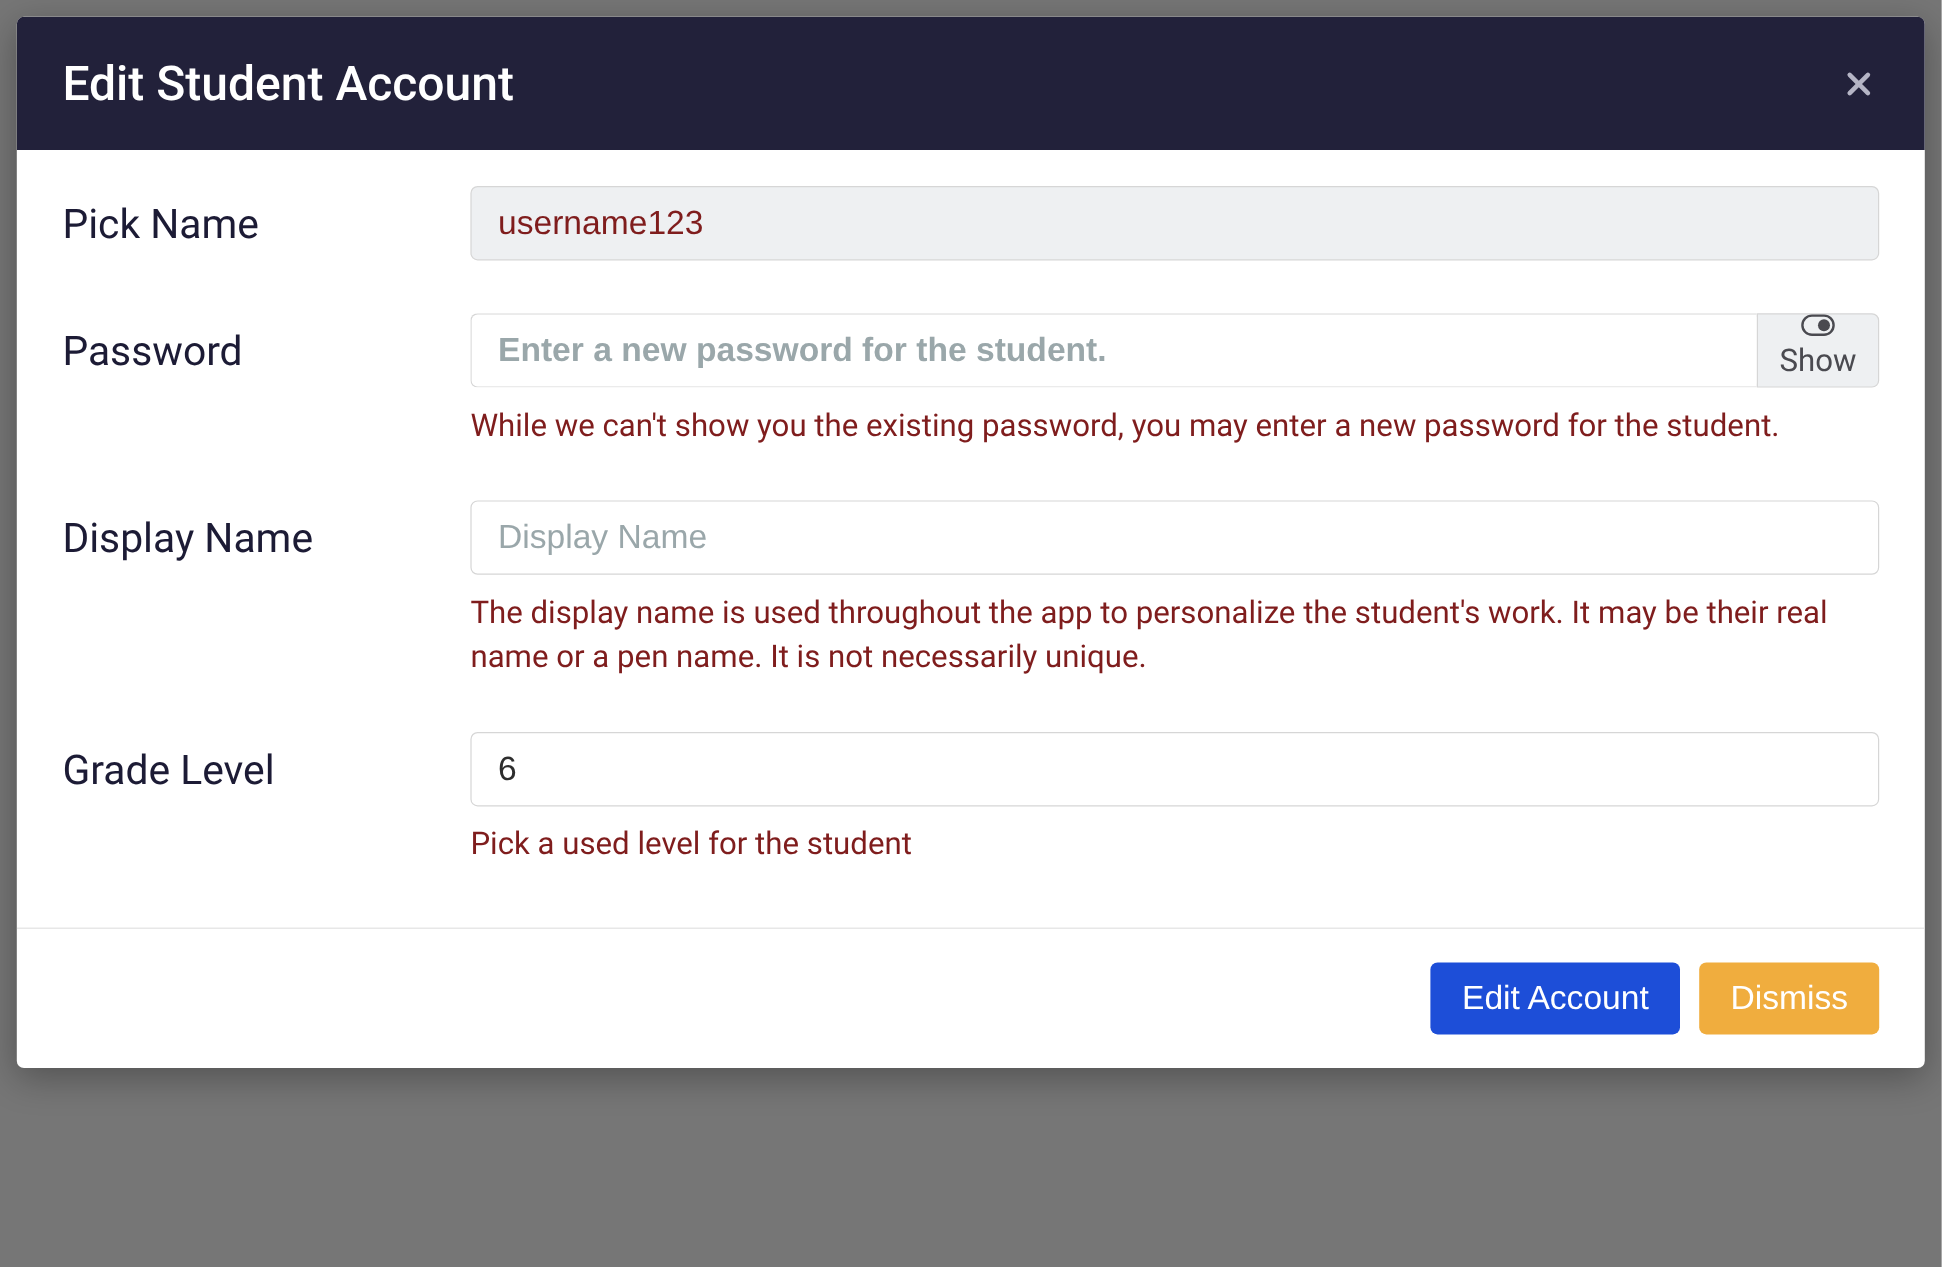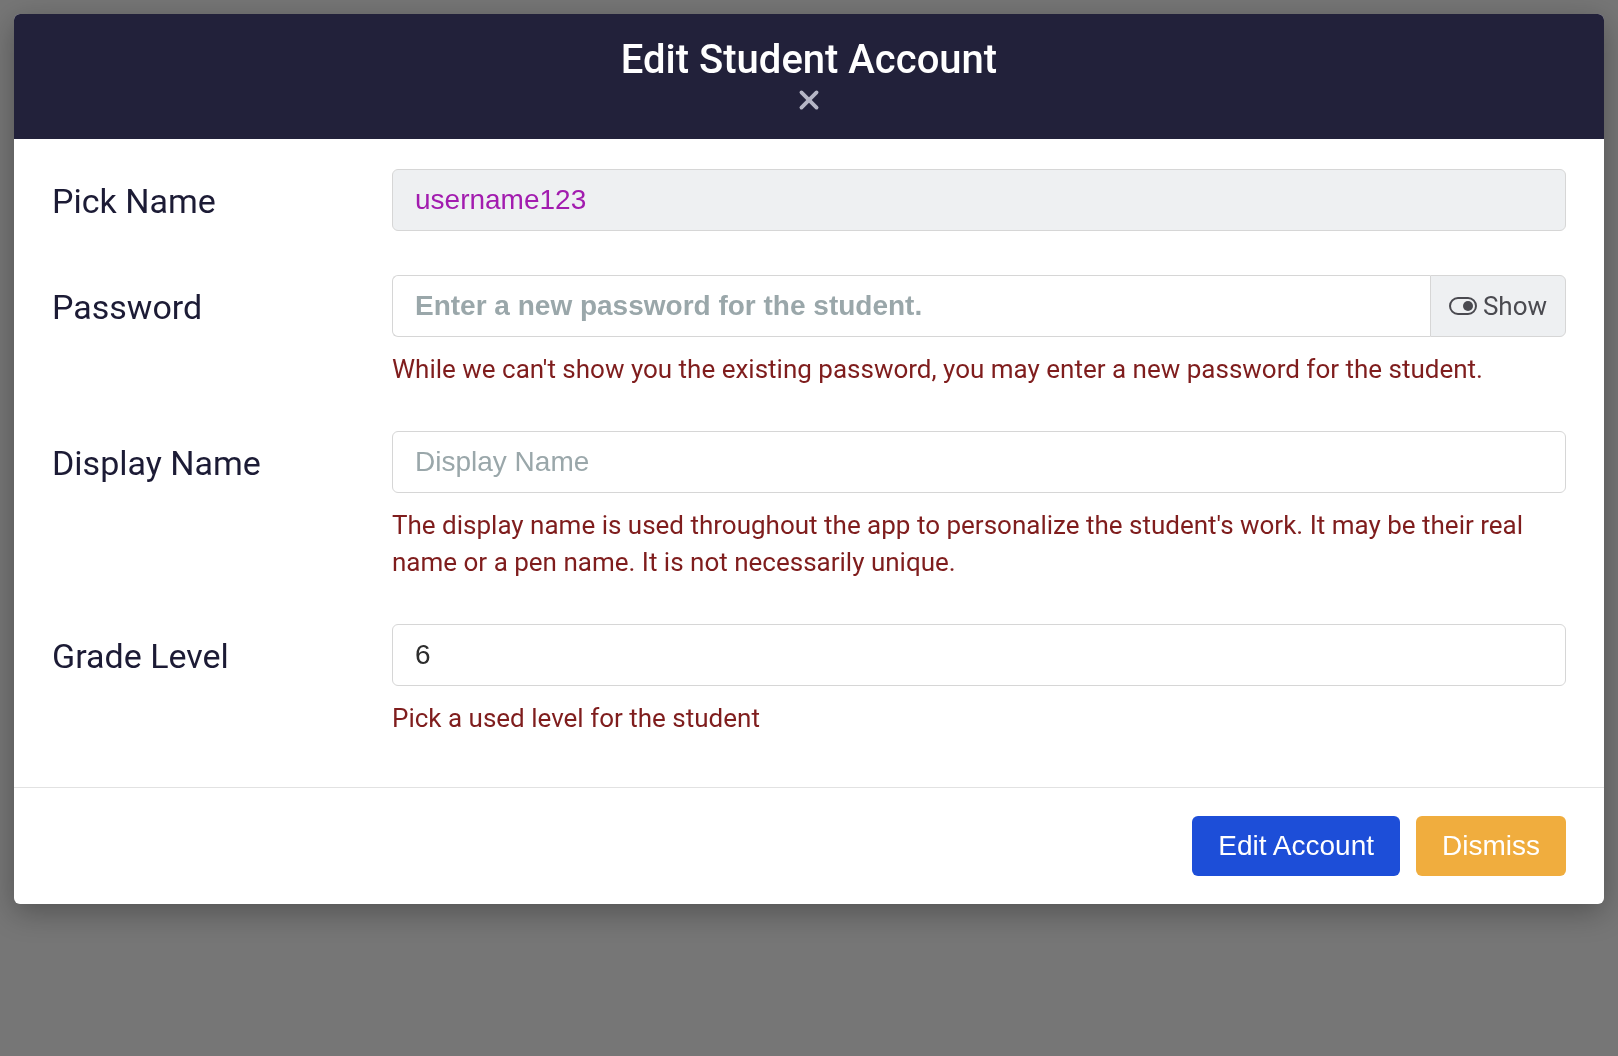--- a/index.html
+++ b/index.html
@@ -26,25 +26,24 @@
       left: 14px;
       right: 14px;
       background: #fff;
       border-radius: 6px;
       box-shadow: 0 8px 30px rgba(0,0,0,0.3);
       overflow: hidden;
     }
     .modal-header {
       background: #22213a;
       color: #fff;
-      padding: 22px 38px;
+      padding: 32px 38px;
       display: flex;
       justify-content: space-between;
       align-items: center;
-      flex-direction: column;
     }
     .modal-title {
       font-size: 40px;
       font-weight: 500;
       color: #ffffff;
     }
     .close-btn {
       color: #b5b5c5;
       cursor: pointer;
       padding: 4px;
@@ -84,21 +83,21 @@
       border: 1px solid #d6d6d6;
       border-radius: 6px;
       color: #2d2d2d;
       background: #fff;
     }
     .input-text::placeholder {
       color: #9aa7aa;
     }
     .input-text.readonly {
       background: #eef0f2;
-      color: #a21caf;
+      color: #7f1d1d;
     }
     .input-group {
       display: flex;
       width: 100%;
     }
     .input-group .input-text {
       border-top-right-radius: 0;
       border-bottom-right-radius: 0;
       border-right: none;
       flex: 1;
@@ -109,20 +108,21 @@
       align-items: center;
       gap: 6px;
       background: #eef0f2;
       border: 1px solid #d6d6d6;
       border-top-right-radius: 6px;
       border-bottom-right-radius: 6px;
       padding: 0 18px;
       font-size: 26px;
       color: #4a4a50;
       cursor: pointer;
+      flex-direction: column;
     }
     .help-text {
       font-size: 26px;
       color: #7f1d1d;
       margin-top: 14px;
       line-height: 1.4;
     }
     .modal-footer {
       border-top: 1px solid #e2e2e2;
       padding: 28px 38px;

